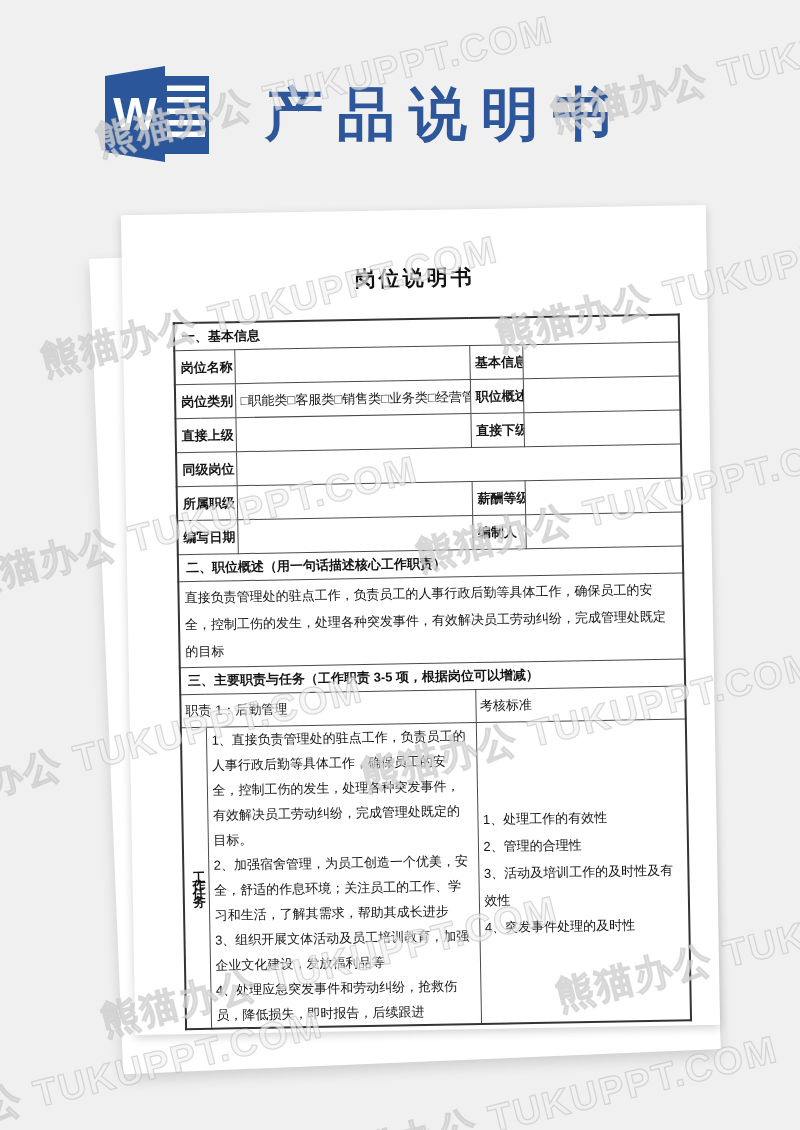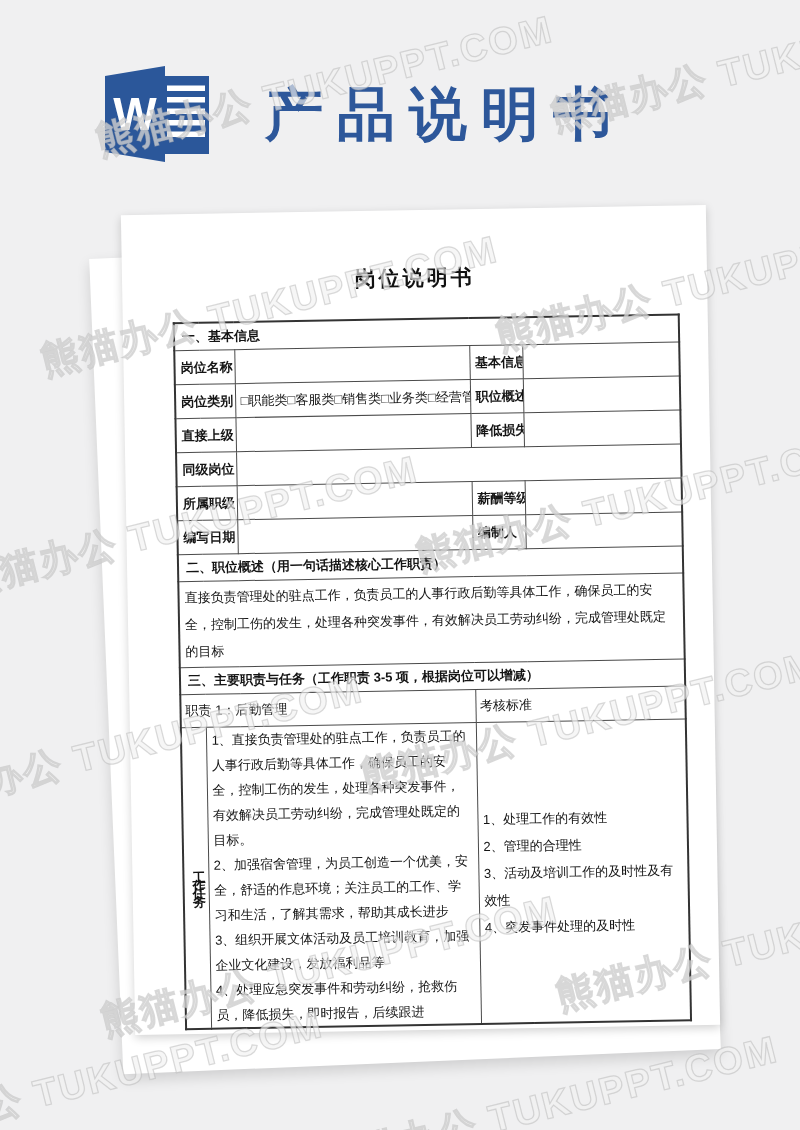--- a/index.html
+++ b/index.html
@@ -136,21 +136,21 @@
       <tr class="r-info">
         <td class="lbl" colspan="2">岗位类别</td>
         <td class="val cat">□职能类□客服类□销售类□业务类□经营管理</td>
         <td class="lbl">职位概述</td>
         <td class="val"></td>
       </tr>
 
       <tr class="r-info">
         <td class="lbl" colspan="2">直接上级</td>
         <td class="val"></td>
-        <td class="lbl">降低损失</td>
+        <td class="lbl">直接下级</td>
         <td class="val"></td>
       </tr>
 
       <tr class="r-info">
         <td class="lbl" colspan="2">同级岗位</td>
         <td class="val" colspan="3"></td>
       </tr>
 
       <tr class="r-info">
         <td class="lbl" colspan="2">所属职级</td>

